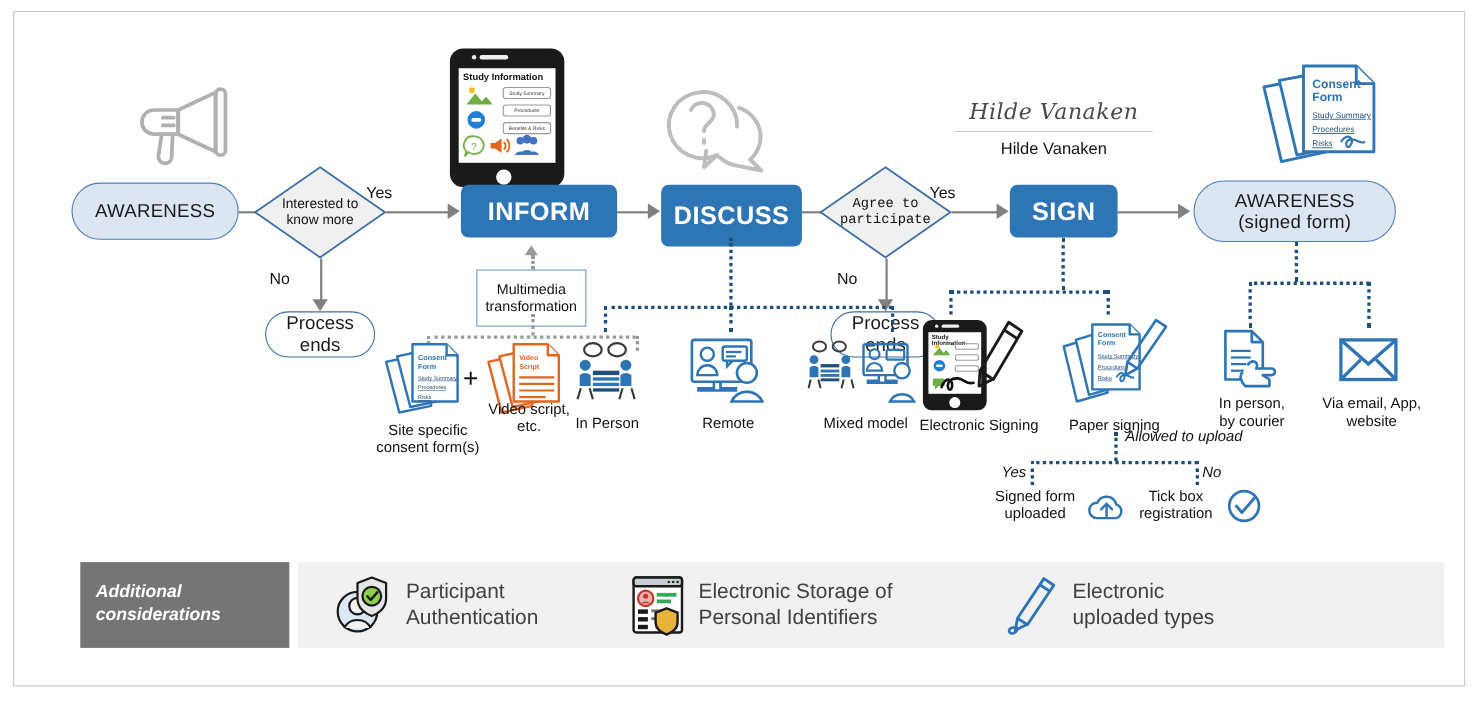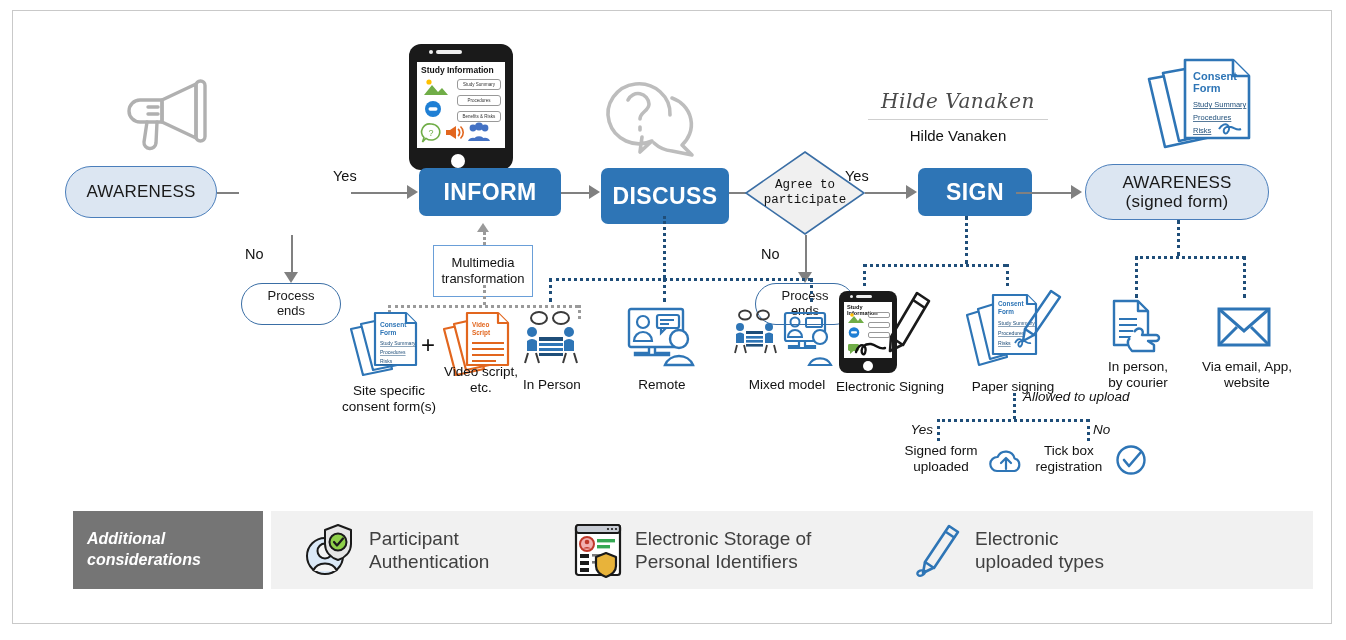--- a/index.html
+++ b/index.html
@@ -7,21 +7,21 @@
   #root{position:relative;width:1346px;height:640px;overflow:hidden;background:#fff;}
   #frame{position:absolute;left:12px;top:10px;width:1320px;height:614px;border:1px solid #c9c9c9;box-sizing:border-box;background:#fff;}
 
   .abs{position:absolute;box-sizing:border-box;}
   .ctr{display:flex;align-items:center;justify-content:center;text-align:center;}
 
   
   .term{border:1.6px solid #4a7ebb;background:#dce6f2;border-radius:999px;color:#1a1a1a;
         font-size:17px;line-height:1.12;letter-spacing:.2px;}
   .proc{background:#2e75b6;color:#fff;border-radius:7px;font-weight:bold;font-size:23px;letter-spacing:.4px;}
-  .small-term{border:1.4px solid #3a6ea5;background:#fff;border-radius:999px;font-size:13px;line-height:1.15;color:#1a1a1a;}
+  .small-term{border:1.4px solid #3a6ea5;background:#fff;border-radius:999px;font-size:17px;line-height:1.15;color:#1a1a1a;}
   .note{border:1.2px solid #6a9fd8;background:#fff;font-size:13px;line-height:1.2;color:#111;}
   .diamond{position:absolute;}
   .diamond svg{display:block;}
   .diamond .dtext{position:absolute;inset:0;display:flex;align-items:center;justify-content:center;
         text-align:center;font-size:12.5px;line-height:1.18;color:#111;}
 
   .lbl{position:absolute;font-size:14.5px;color:#111;}
   .cap{position:absolute;text-align:center;font-size:13.5px;line-height:1.2;color:#111;}
   .cap-it{font-style:italic;}
 
@@ -140,20 +140,31 @@
         <text x="52" y="77" font-size="7.5" fill="#1f4e79" font-family="Liberation Sans, sans-serif" text-decoration="underline">Procedures</text>
         <text x="52" y="90" font-size="7.5" fill="#1f4e79" font-family="Liberation Sans, sans-serif" text-decoration="underline">Risks</text>
         <path d="M78 86 c6 -10 14 -2 8 4 c-4 3 -6 -8 4 -6 c4 1 6 4 10 2" fill="none" stroke="#2e75b6" stroke-width="2"></path>
       </svg>
     </div>
 
     <div class="term ctr abs" style="left:52px;top:155px;width:152px;height:52px;">AWARENESS</div>
 
     <div class="hline" style="left:204px;top:181px;width:22px;"></div>
 
+    <div class="diamond" style="left:218px;top:140px;width:120px;height:84px;">
+      <svg width="120" height="84" viewBox="0 0 120 84">
+        <polygon points="60,1 119,42 60,83 1,42" fill="#f0f0f0" stroke="#3a6ea5" stroke-width="1.6"></polygon>
+      </svg>
+      <div class="dtext">
+        <span>
+          <span>Interested to</span><br>
+          <span>know more</span>
+        </span>
+      </div>
+    </div>
 
     <div class="lbl" style="left:320px;top:157px;">Yes</div>
     <div class="hline" style="left:338px;top:181px;width:58px;"></div>
     <div class="arrow-r" style="left:394px;top:174px;"></div>
 
     <div class="lbl" style="left:232px;top:235px;">No</div>
     <div class="vline" style="left:278px;top:224px;height:40px;"></div>
     <div class="arrow-d" style="left:271px;top:261px;"></div>
     <div class="small-term ctr abs" style="left:228px;top:272px;width:100px;height:42px;">
       <span>
@@ -203,21 +214,21 @@
     <div class="lbl" style="left:748px;top:235px;">No</div>
     <div class="vline" style="left:792px;top:224px;height:40px;"></div>
     <div class="arrow-d" style="left:785px;top:261px;"></div>
     <div class="small-term ctr abs" style="left:742px;top:272px;width:100px;height:42px;">
       <span>
         <span>Process</span><br>
         <span>ends</span>
       </span>
     </div>
 
-    <div class="proc ctr abs" style="left:905px;top:157px;width:114px;height:48px;">SIGN</div>
+    <div class="proc ctr abs" style="left:905px;top:157px;width:98px;height:48px;">SIGN</div>
 
     <div class="hline" style="left:1003px;top:181px;width:58px;"></div>
     <div class="arrow-r" style="left:1058px;top:174px;"></div>
 
     <div class="term ctr abs" style="left:1072px;top:153px;width:184px;height:56px;">
       <span>
         <span>AWARENESS</span><br>
         <span>(signed form)</span>
       </span>
     </div>

